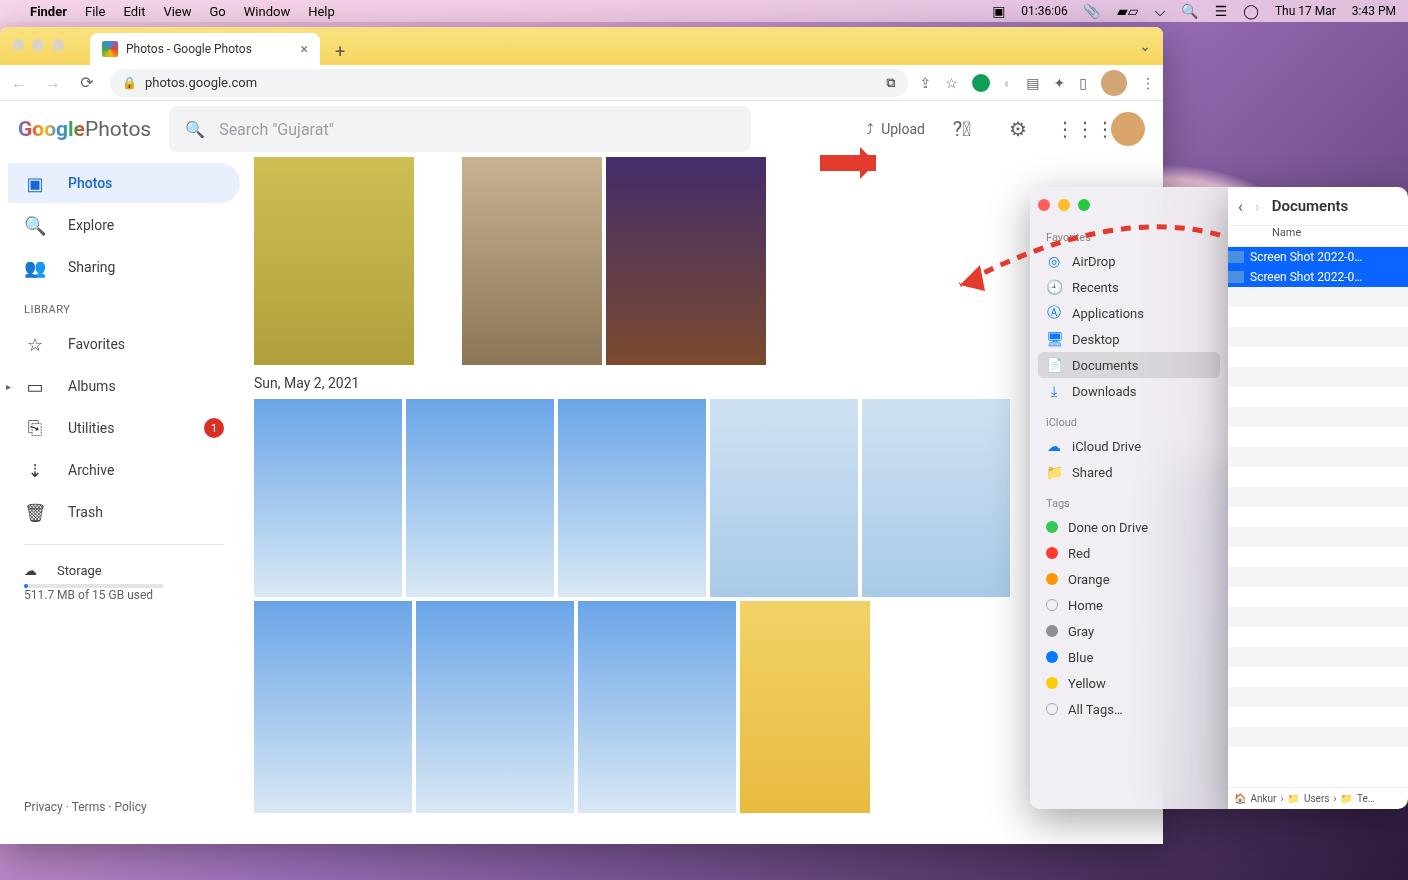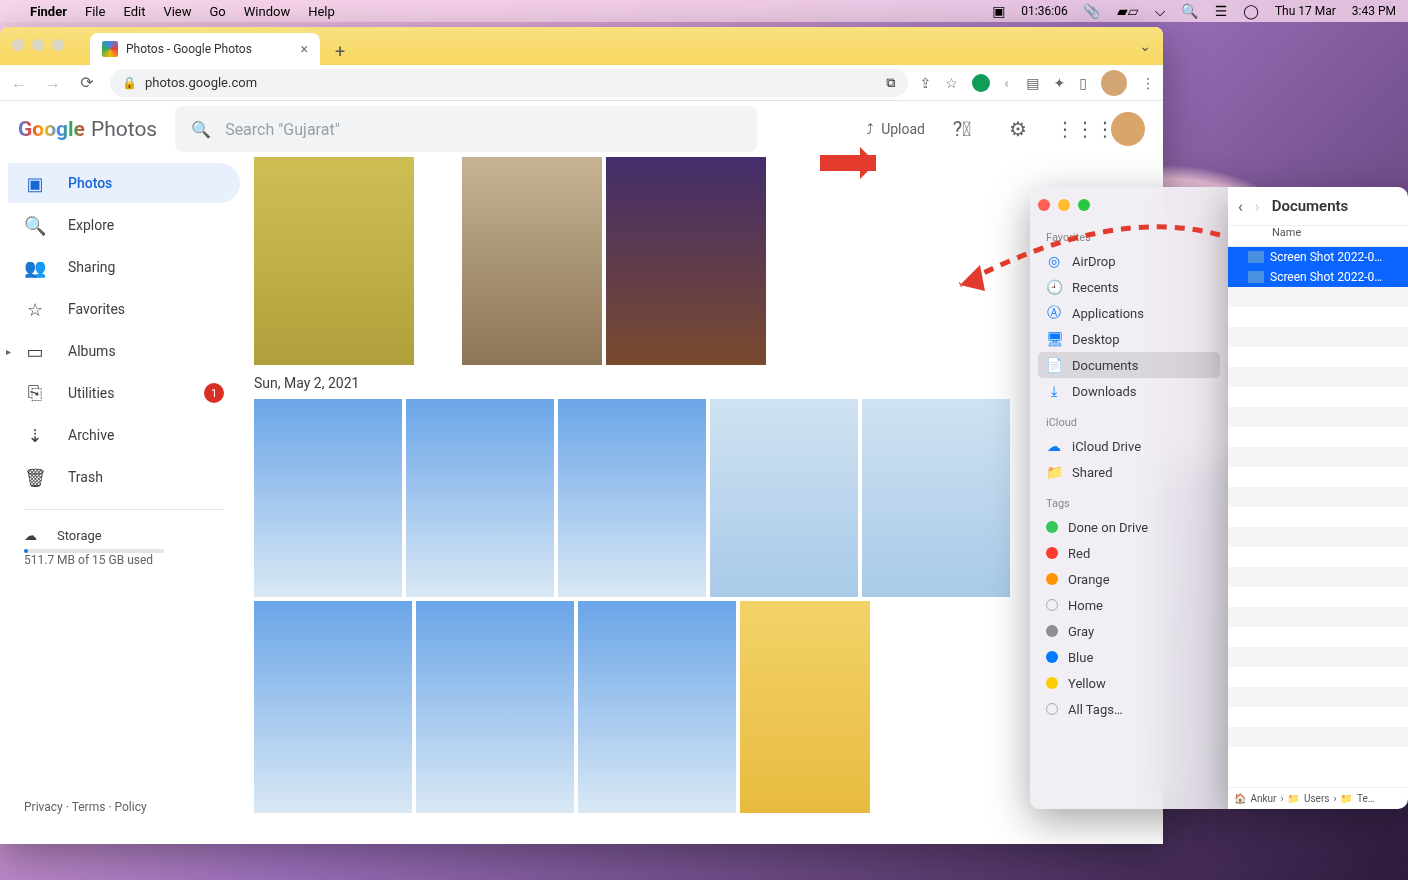--- a/index.html
+++ b/index.html
@@ -32,21 +32,21 @@
 .addrbar{height:36px;background:#fff;border-bottom:1px solid #e4e4e4;display:flex;align-items:center;padding:0 8px;gap:12px}
 .addrbar .navbtn{color:#666;font-size:16px;width:22px;text-align:center}
 .addrbar .navbtn.disabled{color:#bbb}
 .omnibox{flex:1;height:28px;background:#f1f3f4;border-radius:14px;display:flex;align-items:center;padding:0 12px;gap:8px;font-size:13px;color:#333}
 .omnibox .lock{color:#666;font-size:12px}
 .addrbar .exticons{display:flex;align-items:center;gap:14px;color:#666;font-size:14px}
 .addrbar .avatar{width:26px;height:26px;border-radius:50%;background:#d4a574}
 
 
 .gp-head{height:56px;display:flex;align-items:center;padding:0 18px;gap:18px}
-.gp-logo{font-size:21px;color:#5f6368;display:flex;align-items:center;gap:6px}
+.gp-logo{font-size:21px;color:#5f6368;display:flex;align-items:center;}
 .gp-logo b{background:linear-gradient(90deg,#4285f4,#ea4335,#fbbc05,#4285f4,#34a853,#ea4335);-webkit-background-clip:text;background-clip:text;color:transparent}
 .gp-search{flex:0 0 582px;height:46px;background:#f1f3f4;border-radius:8px;display:flex;align-items:center;padding:0 16px;gap:14px;color:#5f6368;font-size:16px}
 .gp-search .ph{color:#9aa0a6}
 .gp-head .gap{flex:1}
 .gp-head .upload-btn{display:flex;align-items:center;gap:8px;color:#5f6368;font-size:14px}
 .gp-head .ricon{color:#5f6368;font-size:20px;width:38px;text-align:center}
 .gp-head .avatar{width:34px;height:34px;border-radius:50%;background:#d9a56b}
 
 .gp-body{flex:1;display:flex;overflow:hidden}
 .gp-side{width:248px;padding:6px 8px;display:flex;flex-direction:column;gap:2px;font-size:14px;color:#3c4043}
@@ -90,21 +90,21 @@
 .finder-side .row.sel{background:rgba(0,0,0,.10)}
 .finder-side .row .ic{width:16px;font-size:14px;color:#0a7bff;text-align:center}
 .finder-side .tagdot{width:12px;height:12px;border-radius:50%;border:1px solid transparent;flex:0 0 12px}
 
 
 .finder-main{position:absolute;top:187px;left:1228px;width:180px;height:622px;background:#fff;border-radius:0 10px 10px 0;box-shadow:0 12px 40px rgba(0,0,0,.35);display:flex;flex-direction:column;overflow:hidden}
 .finder-main .toolbar{height:38px;display:flex;align-items:center;padding:0 10px;gap:12px;color:#555}
 .finder-main .toolbar .title{font-weight:600;font-size:15px;color:#333}
 .finder-main .cols{height:22px;border-top:1px solid #eee;border-bottom:1px solid #eee;display:flex;padding-left:44px;font-size:11px;color:#555}
 .finder-main .list{flex:1;overflow:auto;font-size:12px}
-.finder-main .frow{height:20px;display:flex;align-items:center;padding-left:20px;gap:6px}
+.finder-main .frow{height:20px;display:flex;align-items:center;gap:6px}
 .finder-main .frow:nth-child(odd){background:#f5f5f5}
 .finder-main .frow.sel{background:#0a64ff;color:#fff}
 .finder-main .frow .th{width:16px;height:12px;background:#4a90e2;flex:0 0 16px}
 .finder-main .crumbs{height:22px;border-top:1px solid #eee;display:flex;align-items:center;padding:0 6px;font-size:10px;color:#555;gap:4px}
 .finder-main .crumbs .f{color:#6bb3f2}
 
 
 .drag-arrow svg{position:absolute;left:930px;top:225px;width:300px;height:90px;overflow:visible}
 </style>
 </head>
@@ -203,20 +203,21 @@
           <span>Photos</span>
         </div>
       <div class="item">
           <span class="ic">🔍</span>
           <span>Explore</span>
         </div>
       <div class="item">
           <span class="ic">👥</span>
           <span>Sharing</span>
         </div>
+      <div class="lib">LIBRARY</div>
       <div class="item">
           <span class="ic">☆</span>
           <span>Favorites</span>
         </div>
       <div class="item">
           <span class="caret">▸</span>
           <span class="ic">▭</span>
           <span>Albums</span>
         </div>
       <div class="item">

